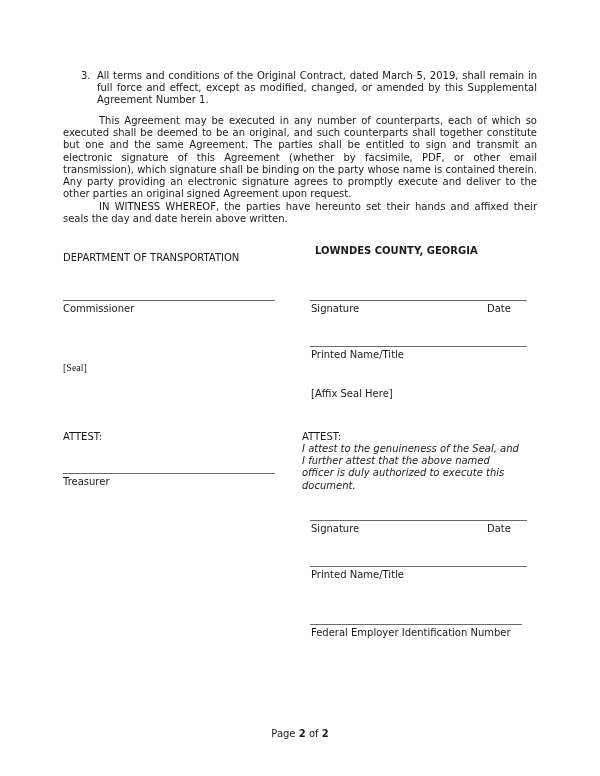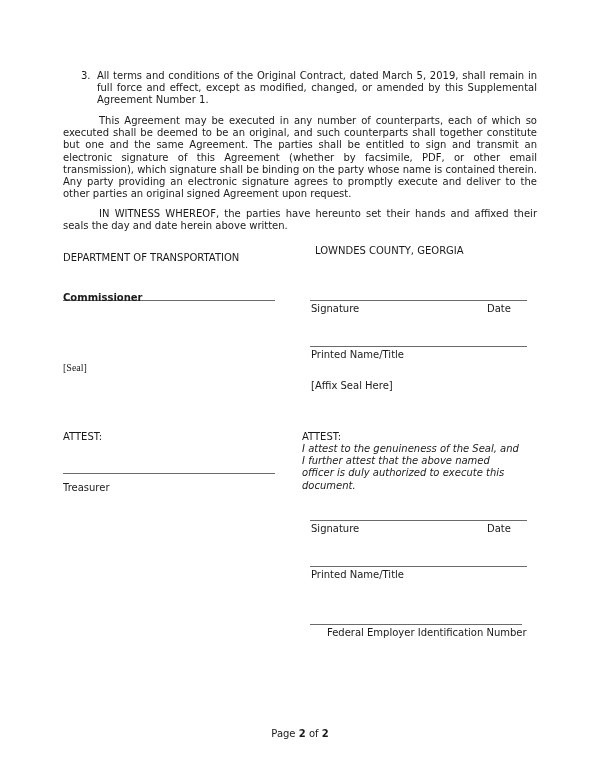--- a/index.html
+++ b/index.html
@@ -57,55 +57,55 @@
 </head>
 <body>
 
 <div>
 
   <div class="item3-num">3.</div>
   <div class="item3">All terms and conditions of the Original Contract, dated March 5, 2019, shall remain in full force and effect, except as modified, changed, or amended by this Supplemental Agreement Number 1.</div>
 
   <div class="para indent" style="top:115px;">This Agreement may be executed in any number of counterparts, each of which so executed shall be deemed to be an original, and such counterparts shall together constitute but one and the same Agreement.  The parties shall be entitled to sign and transmit an electronic signature of this Agreement (whether by facsimile, PDF, or other email transmission), which signature shall be binding on the party whose name is contained therein.  Any party providing an electronic signature agrees to promptly execute and deliver to the other parties an original signed Agreement upon request.</div>
 
-  <div class="para indent" style="top:208px;">IN WITNESS WHEREOF, the parties have hereunto set their hands and affixed their seals the day and date herein above written.</div>
+  <div class="para indent" style="top:201px;">IN WITNESS WHEREOF, the parties have hereunto set their hands and affixed their seals the day and date herein above written.</div>
 
   <div class="label" style="left:63px; top:252px;">DEPARTMENT OF TRANSPORTATION</div>
-  <div class="label" style="left:315px; top:245px;">LOWNDES COUNTY, GEORGIA</div>
+  <div class="label" style="left:315px; top:245px;font-weight:bold;">LOWNDES COUNTY, GEORGIA</div>
 
   <div class="line" style="left:63px; top:300px; width:212px;"></div>
-  <div class="label" style="left:63px; top:292px;font-weight:bold;">Commissioner</div>
+  <div class="label" style="left:63px; top:303px;">Commissioner</div>
 
   <div class="line" style="left:310px; top:300px; width:217px;"></div>
   <div class="label" style="left:311px; top:303px;">Signature</div>
   <div class="label" style="left:487px; top:303px;">Date</div>
 
   <div class="line" style="left:310px; top:346px; width:217px;"></div>
   <div class="label" style="left:311px; top:349px;">Printed Name/Title</div>
 
   <div class="label" style="left:63px; top:362px;font-family:Liberation Serif, serif;">[Seal]</div>
 
-  <div class="label" style="left:311px; top:380px;">[Affix Seal Here]</div>
+  <div class="label" style="left:311px; top:388px;">[Affix Seal Here]</div>
 
   <div class="label" style="left:63px; top:431px;">ATTEST:</div>
   <div class="label" style="left:302px; top:431px;">ATTEST:</div>
   <div class="abs" style="left:302px; top:443px; width:222px;">I attest to the genuineness of the Seal, and I further attest that the above named officer is duly authorized to execute this document.</div>
 
   <div class="line" style="left:63px; top:473px; width:212px;"></div>
-  <div class="label" style="left:63px; top:476px;margin-top:6px;">Treasurer</div>
+  <div class="label" style="left:63px; top:476px;">Treasurer</div>
 
   <div class="line" style="left:310px; top:520px; width:217px;"></div>
   <div class="label" style="left:311px; top:523px;">Signature</div>
   <div class="label" style="left:487px; top:523px;">Date</div>
 
   <div class="line" style="left:310px; top:566px; width:217px;"></div>
   <div class="label" style="left:311px; top:569px;">Printed Name/Title</div>
 
   <div class="line" style="left:310px; top:624px; width:212px;"></div>
-  <div class="label" style="left:311px; top:627px;margin-left:16px;">Federal Employer Identification Number</div>
+  <div class="label" style="left:311px; top:627px;">Federal Employer Identification Number</div>
 
   <div class="footer">
     <span>Page</span>
     <b>2</b>
     <span>of</span>
     <b>2</b>
   </div>
 
 </div>
 

